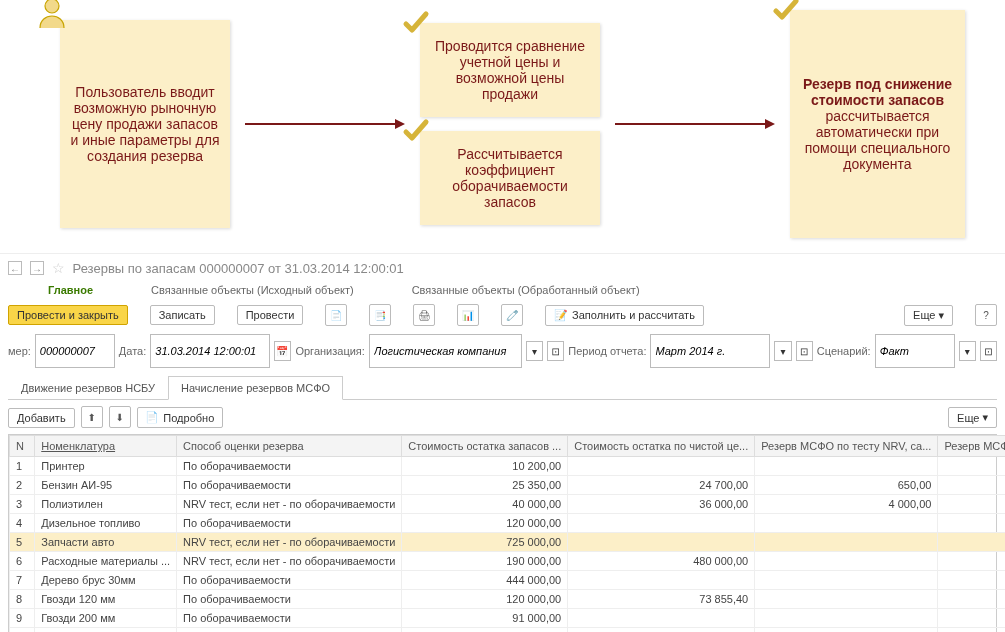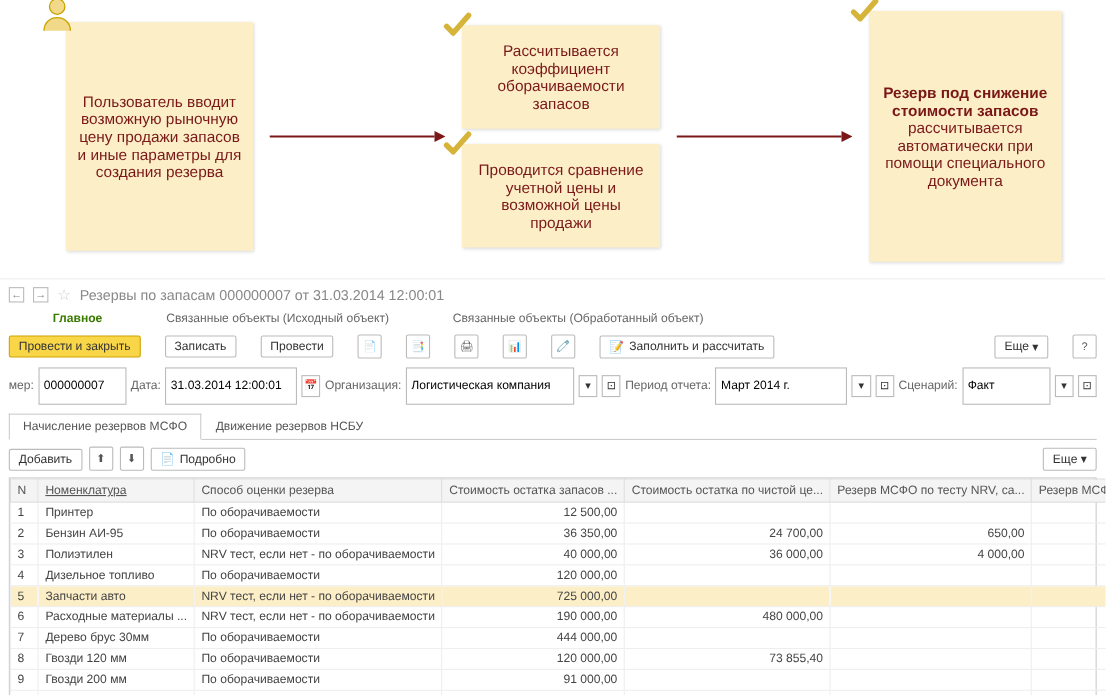--- a/index.html
+++ b/index.html
@@ -26,21 +26,21 @@
 
   .toolbar{display:flex;align-items:center;gap:22px;padding:4px 0;}
   .btn{border:1px solid #bbb;background:#fff;padding:3px 8px;font-size:11px;cursor:pointer;border-radius:2px;display:inline-flex;align-items:center;gap:4px;color:#333;}
   .btn.primary{background:#f9d548;border-color:#d0a300;}
   .tbicon{width:22px;height:22px;border:1px solid #bbb;display:inline-flex;align-items:center;justify-content:center;font-size:10px;color:#555;background:#fff;cursor:pointer;border-radius:2px;}
   .spacer{flex:1;}
   .more{border:1px solid #bbb;padding:3px 8px;font-size:11px;cursor:pointer;border-radius:2px;display:inline-flex;align-items:center;gap:3px;}
 
   .fields{display:flex;align-items:center;gap:4px;padding:4px 0;flex-wrap:nowrap;}
   .fld-lbl{color:#666;font-size:11px;white-space:nowrap;}
-  .inp{border:1px solid #bbb;padding:16px 4px;font-size:11px;height:34px;}
+  .inp{border:1px solid #bbb;padding:16px 4px;font-size:11px;height:34px;font-style:italic;}
   .inp.sm{width:80px;}
   .inp.md{width:120px;}
   .inp.lg{width:180px;}
   .clip{width:20px;height:20px;border:1px solid #bbb;display:inline-flex;align-items:center;justify-content:center;font-size:10px;cursor:pointer;}
 
   .subtabs{display:flex;border-bottom:1px solid #ccc;margin-top:4px;}
   .subtab{padding:5px 12px;font-size:11px;border:1px solid transparent;border-bottom:none;cursor:pointer;color:#555;}
   .subtab.active{background:#fff;border-color:#ccc;border-bottom:1px solid #fff;margin-bottom:-1px;}
 
   .toolbar2{display:flex;align-items:flex-end;gap:6px;padding:6px 0;}
@@ -67,31 +67,31 @@
     </span>
     <span>Пользователь вводит возможную рыночную цену продажи запасов и иные параметры для создания резерва</span>
   </div>
   <div class="arrow">
     <svg width="160" height="20">
         <line x1="0" y1="10" x2="150" y2="10" stroke="#7a1818" stroke-width="1.8"></line>
         <polygon points="150,5 160,10 150,15" fill="#7a1818"></polygon>
       </svg>
   </div>
   <div class="midcol">
+    <div class="dbox box2">
+      <span class="badge-tick"><svg viewBox="0 0 28 28">
+            <path d="M4 15l6 6L24 5" fill="none" stroke="#d6b43a" stroke-width="5" stroke-linecap="round" stroke-linejoin="round"></path>
+          </svg></span>
+      <span>Проводится сравнение учетной цены и возможной цены продажи</span>
+    </div>
     <div class="dbox box3">
       <span class="badge-tick"><svg viewBox="0 0 28 28">
             <path d="M4 15l6 6L24 5" fill="none" stroke="#d6b43a" stroke-width="5" stroke-linecap="round" stroke-linejoin="round"></path>
           </svg></span>
       <span>Рассчитывается коэффициент оборачиваемости запасов</span>
-    </div>
-    <div class="dbox box2">
-      <span class="badge-tick"><svg viewBox="0 0 28 28">
-            <path d="M4 15l6 6L24 5" fill="none" stroke="#d6b43a" stroke-width="5" stroke-linecap="round" stroke-linejoin="round"></path>
-          </svg></span>
-      <span>Проводится сравнение учетной цены и возможной цены продажи</span>
     </div>
   </div>
   <div class="arrow">
     <svg width="160" height="20">
         <line x1="0" y1="10" x2="150" y2="10" stroke="#7a1818" stroke-width="1.8"></line>
         <polygon points="150,5 160,10 150,15" fill="#7a1818"></polygon>
       </svg>
   </div>
   <div class="dbox box4 b4">
     <span class="badge-tick"><svg viewBox="0 0 28 28">
@@ -149,22 +149,22 @@
     <input class="inp md" value="Март 2014 г." style="">
     <span class="clip">▾</span>
     <span class="clip">⊡</span>
     <span class="fld-lbl">Сценарий:</span>
     <input class="inp sm" value="Факт" style="">
     <span class="clip">▾</span>
     <span class="clip">⊡</span>
   </div>
 
   <div class="subtabs">
+    <div class="subtab">Движение резервов НСБУ</div>
     <div class="subtab active">Начисление резервов МСФО</div>
-    <div class="subtab">Движение резервов НСБУ</div>
   </div>
 
   <div class="toolbar2">
     <button class="btn">Добавить</button>
     <span class="tbicon">⬆</span>
     <span class="tbicon">⬇</span>
     <button class="btn">
         <span>📄</span>
         <span>Подробно</span>
       </button>
@@ -187,30 +187,30 @@
           <th class="num">Резерв МСФО по тесту NRV, са...</th>
           <th class="num">Резерв МСФО по оборачиваемо...</th>
 
         </tr>
       </thead>
       <tbody id="tbody">
           <tr>
             <td>1</td>
             <td>Принтер</td>
             <td>По оборачиваемости</td>
-            <td class="num">12 500,00</td>
+            <td class="num">10 200,00</td>
             <td class="num"></td>
             <td class="num"></td>
             <td class="num">10 500,00</td>
           </tr>
           <tr>
             <td>2</td>
             <td>Бензин АИ-95</td>
             <td>По оборачиваемости</td>
-            <td class="num">36 350,00</td>
+            <td class="num">25 350,00</td>
             <td class="num">24 700,00</td>
             <td class="num">650,00</td>
             <td class="num">25 350,00</td>
           </tr>
           <tr>
             <td>3</td>
             <td>Полиэтилен</td>
             <td>NRV тест, если нет - по оборачиваемости</td>
             <td class="num">40 000,00</td>
             <td class="num">36 000,00</td>

